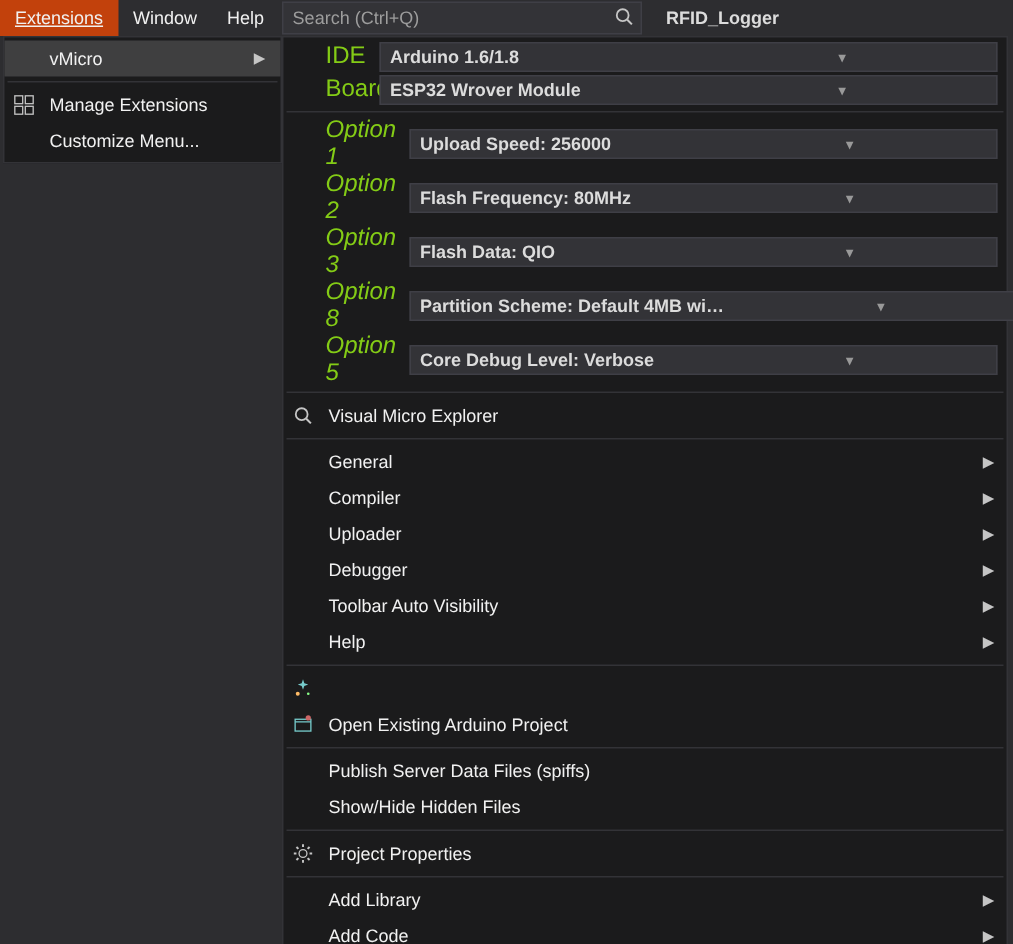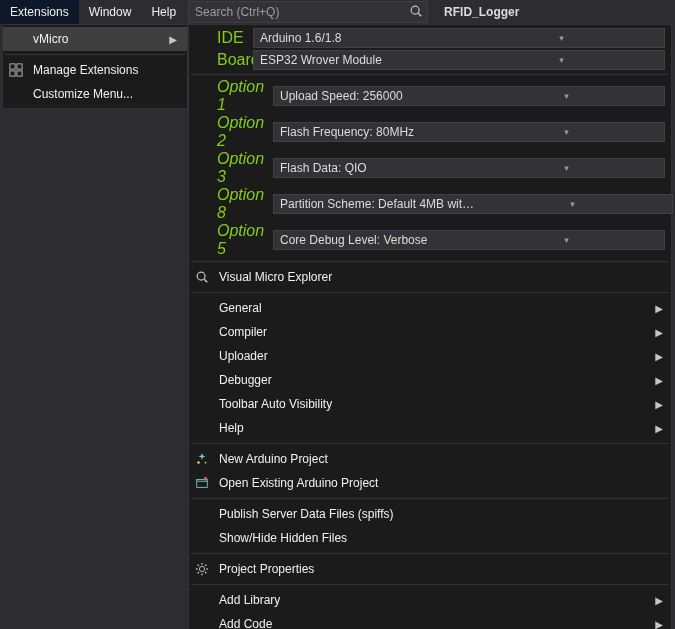--- a/index.html
+++ b/index.html
@@ -20,21 +20,21 @@
     align-items: stretch;
     height: 24px;
     background: #2d2d30;
   }
   .menu-bar { display: flex; }
   .menu-bar .menu {
     padding: 0 10px;
     line-height: 24px;
     cursor: default;
   }
-  .menu-bar .menu.active { background: #0f172a; }
+  .menu-bar .menu.active { background: #c2410c; text-decoration: underline; }
   .search-wrap {
     margin-left: 2px;
     flex: 0 0 240px;
     display: flex;
     align-items: center;
     background: #333337;
     border: 1px solid #3f3f46;
     height: 22px;
     margin-top: 1px;
     padding: 0 4px 0 6px;
@@ -117,20 +117,21 @@
   .right-menu .combo {
     flex: 1;
     height: 20px;
     background: #333337;
     border: 1px solid #3f3f46;
     display: flex;
     align-items: center;
     padding: 0 2px 0 6px;
     color: #dcdcdc;
     font-size: 12px;
+    font-weight: bold;
   }
   .right-menu .combo span { flex: 1; overflow: hidden; text-overflow: ellipsis; white-space: nowrap; }
   .right-menu .combo .dd {
     width: 14px; text-align: center; color: #999; font-size: 9px;
   }
   .right-menu .plain {
     flex: 1;
     padding-left: 6px;
     color: #f1f1f1;
   }
@@ -284,21 +285,20 @@
   <div class="sep"></div>
 
   <div class="row tall">
     <span class="icon">
       <svg width="14" height="14" viewBox="0 0 16 16">
           <path d="M8 1l1 3 3 1-3 1-1 3-1-3-3-1 3-1z" fill="#7cc"></path>
           <circle cx="4" cy="12" r="1.5" fill="#fb6"></circle>
           <circle cx="12" cy="12" r="1" fill="#8f8"></circle>
         </svg>
     </span>
-    <span class="plain">New Arduino Project</span>
   </div>
   <div class="row tall">
     <span class="icon">
       <svg width="14" height="14" viewBox="0 0 16 16">
           <rect x="2" y="4" width="12" height="9" stroke="#7cc" fill="none"></rect>
           <path d="M2 6h12" stroke="#7cc"></path>
           <circle cx="12" cy="3" r="2" fill="#c66"></circle>
         </svg>
     </span>
     <span class="plain">Open Existing Arduino Project</span>

